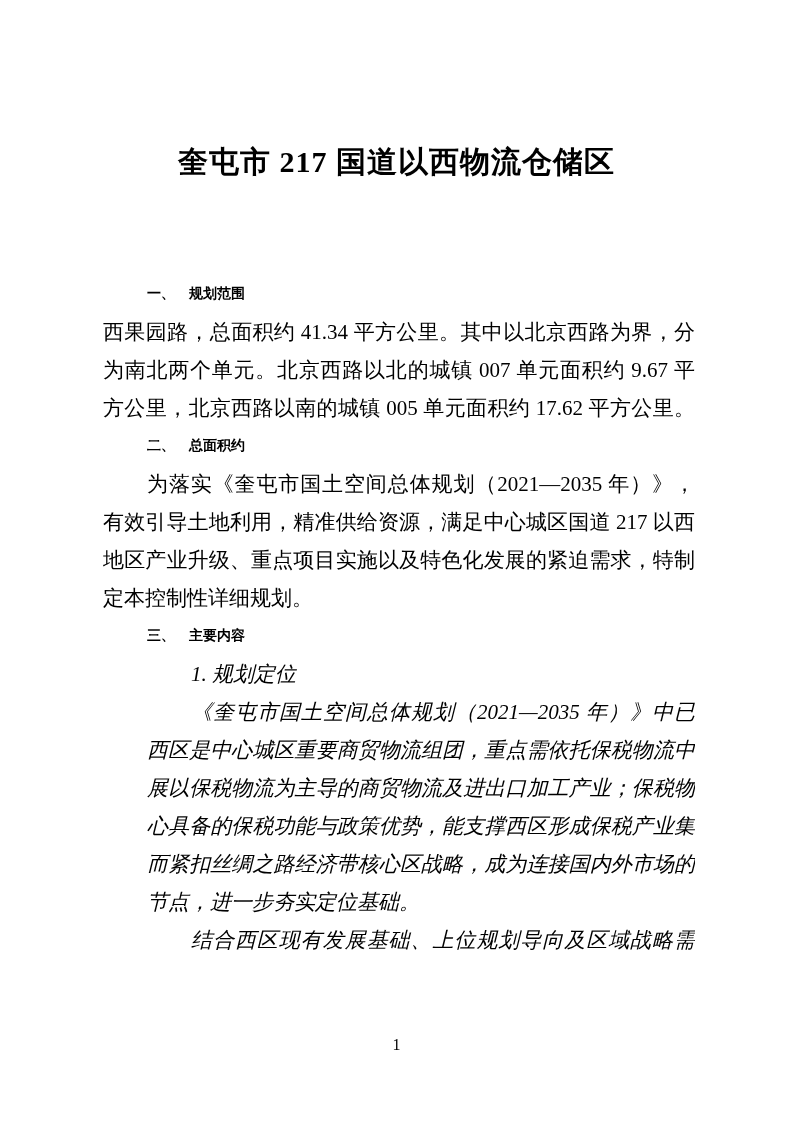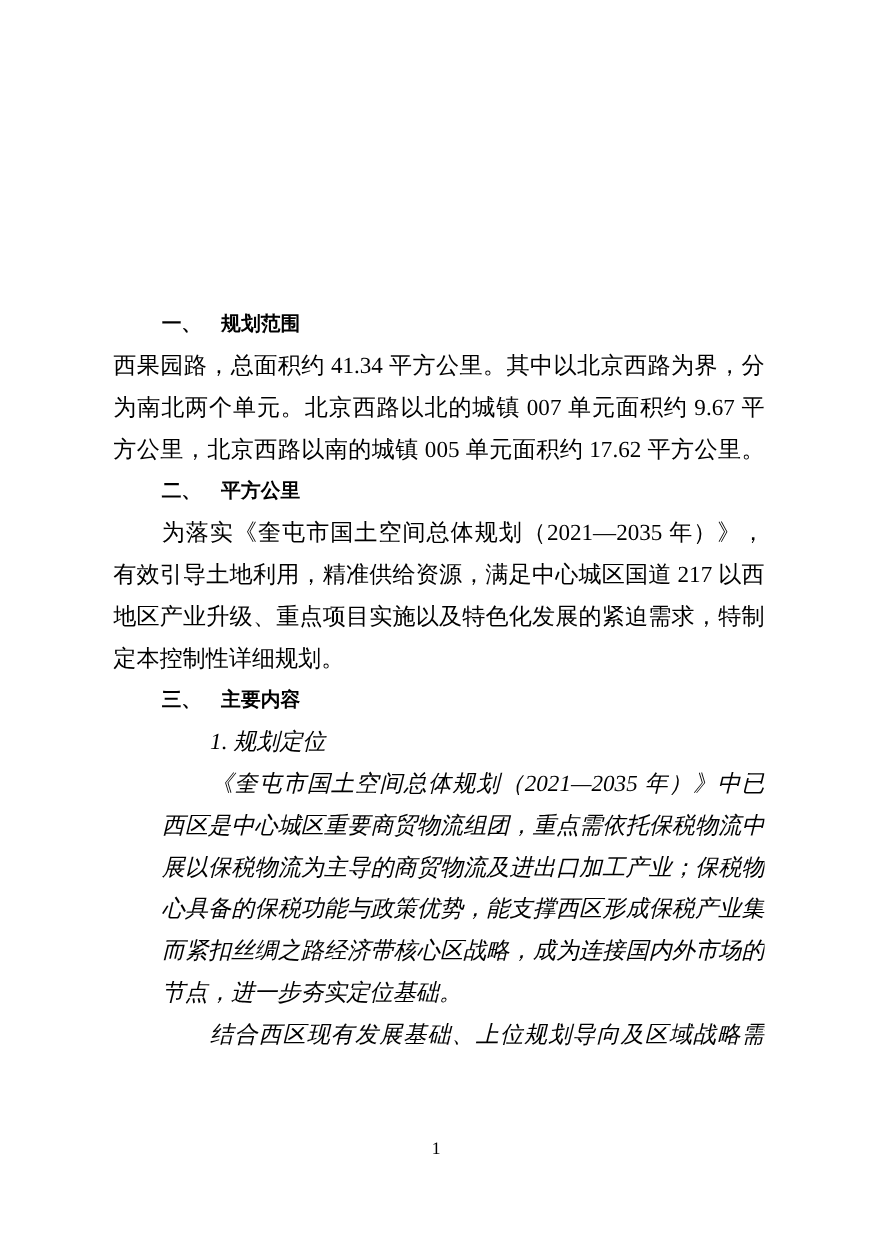--- a/index.html
+++ b/index.html
@@ -28,23 +28,23 @@
     line-height: 44px;
     letter-spacing: 1px;
   }
   .content {
     position: absolute;
     left: 103px;
     top: 275px;
     width: 592px;
   }
   .heading {
-    font-family: Liberation Sans, sans-serif;
+    font-family: Liberation Mono, monospace;
     font-weight: bold;
-    font-size: 18px;
+    font-size: 14px;
     line-height: 38px;
     height: 38px;
     padding-left: 44px;
     box-sizing: border-box;
     white-space: nowrap;
     overflow: hidden;
   }
   .subheading {
     font-family: "Liberation Serif", serif;
     font-size: 21px;
@@ -81,29 +81,30 @@
     font-size: 16px;
     line-height: 22px;
     font-family: "Liberation Serif", serif;
   }
 </style>
 </head>
 <body>
 
 <div class="page">
   <div class="doc-title">
+    <div>奎屯市 217 国道以西物流仓储区</div>
   </div>
   <div class="content">
       <div class="heading">一、　规划范围</div>
       <div class="para fangsong">
         <div class="line full">西果园路，总面积约 41.34 平方公里。其中以北京西路为界，分</div>
         <div class="line full">为南北两个单元。北京西路以北的城镇 007 单元面积约 9.67 平</div>
         <div class="line full">方公里，北京西路以南的城镇 005 单元面积约 17.62 平方公里。</div>
       </div>
-      <div class="heading">二、　平方公里</div>
+      <div class="heading">二、　总面积约</div>
       <div class="para fangsong">
         <div class="line full indent">为落实《奎屯市国土空间总体规划（2021—2035 年）》，</div>
         <div class="line full">有效引导土地利用，精准供给资源，满足中心城区国道 217 以西</div>
         <div class="line full">地区产业升级、重点项目实施以及特色化发展的紧迫需求，特制</div>
         <div class="line">定本控制性详细规划。</div>
       </div>
       <div class="heading">三、　主要内容</div>
       <div class="subheading kai">1. 规划定位</div>
       <div class="para kai">
         <div class="line full indent">《奎屯市国土空间总体规划（2021—2035 年）》中已明确</div>

